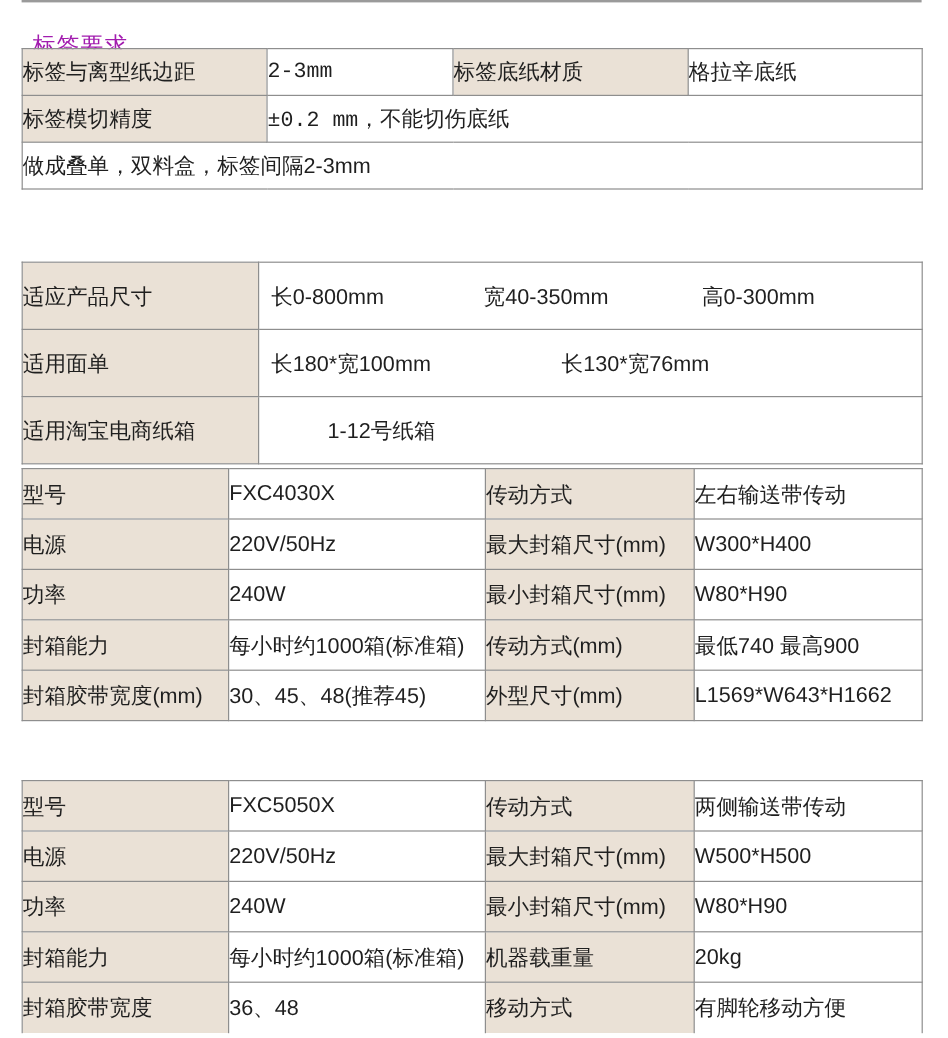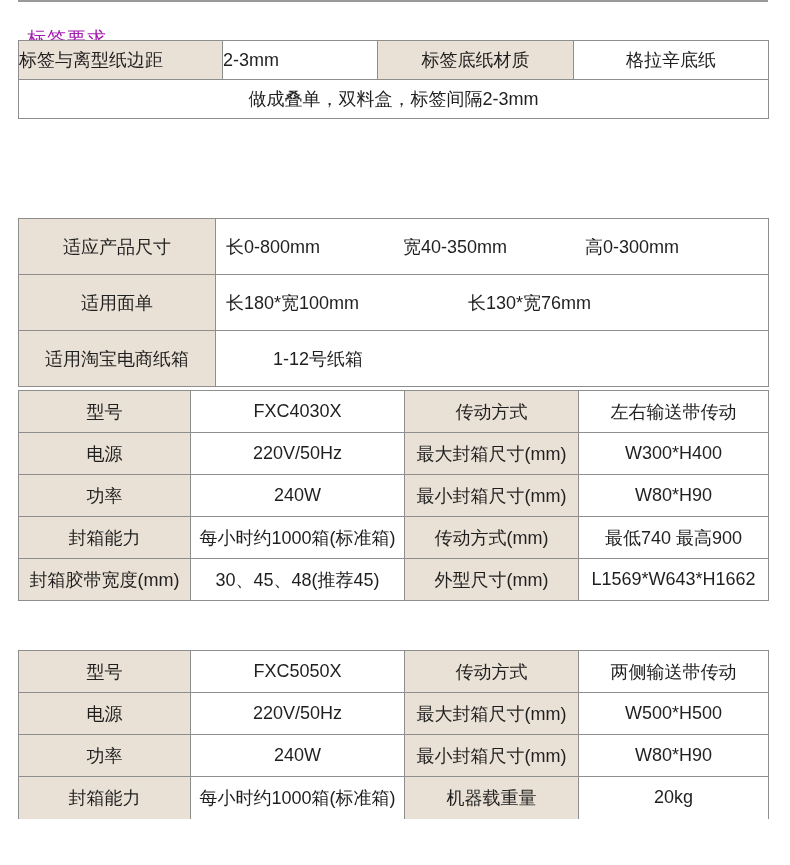--- a/index.html
+++ b/index.html
@@ -31,23 +31,23 @@
   table.spec td {
     border: 1px solid #8e8e8e;
     font-size: 18px;
     padding: 0;
     overflow: hidden;
     white-space: nowrap;
     vertical-align: middle;
     color: #1f1f1f;
   }
   .shade { background: #eae1d6; }
-  .c  { text-align: center; }
+  .c  { text-align: left; }
   .pl9  { padding-left: 9px; }
-  .pl14 { padding-left: 14px; }
+  .pl14 { padding-left: 14px; font-family: Liberation Mono, monospace; }
 
   #t1 { top: 40px; }
   #t1 tr { height: 39px; }
 
   #t2 { top: 218px; }
   #t2 tr { height: 56px; }
   #t2 td.vals { position: relative; }
   #t2 td.vals span { position: absolute; top: 50%; transform: translateY(-50%); }
 
   #t3 { top: 390px; }
@@ -74,20 +74,24 @@
         <col style="width:195px">
       </colgroup>
     <tbody>
         <tr>
       <td class="shade pl9">标签与离型纸边距</td>
       <td class="pl14">2-3mm</td>
       <td class="shade c">标签底纸材质</td>
       <td class="c">格拉辛底纸</td>
     </tr>
     <tr>
+      <td class="shade pl9">标签模切精度</td>
+      <td class="pl14" colspan="3">±0.2 mm，不能切伤底纸</td>
+    </tr>
+    <tr>
       <td class="c" colspan="4">做成叠单，双料盒，标签间隔2-3mm</td>
     </tr>
   </tbody>
     </table>
 
   <table class="spec" id="t2">
     <colgroup>
         <col style="width:197px">
         <col style="width:553px">
       </colgroup>
@@ -182,16 +186,22 @@
       <td class="c">240W</td>
       <td class="shade c">最小封箱尺寸(mm)</td>
       <td class="c">W80*H90</td>
     </tr>
     <tr>
       <td class="shade c">封箱能力</td>
       <td class="c">每小时约1000箱(标准箱)</td>
       <td class="shade c">机器载重量</td>
       <td class="c">20kg</td>
     </tr>
+    <tr>
+      <td class="shade c">封箱胶带宽度</td>
+      <td class="c">36、48</td>
+      <td class="shade c">移动方式</td>
+      <td class="c">有脚轮移动方便</td>
+    </tr>
   </tbody>
     </table>
 
 </div>
 
 </body></html>

